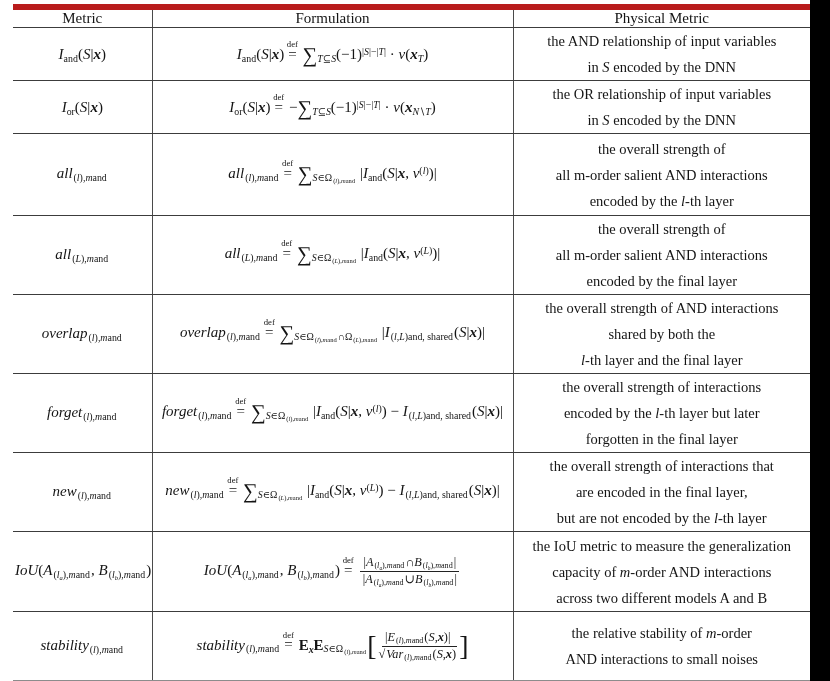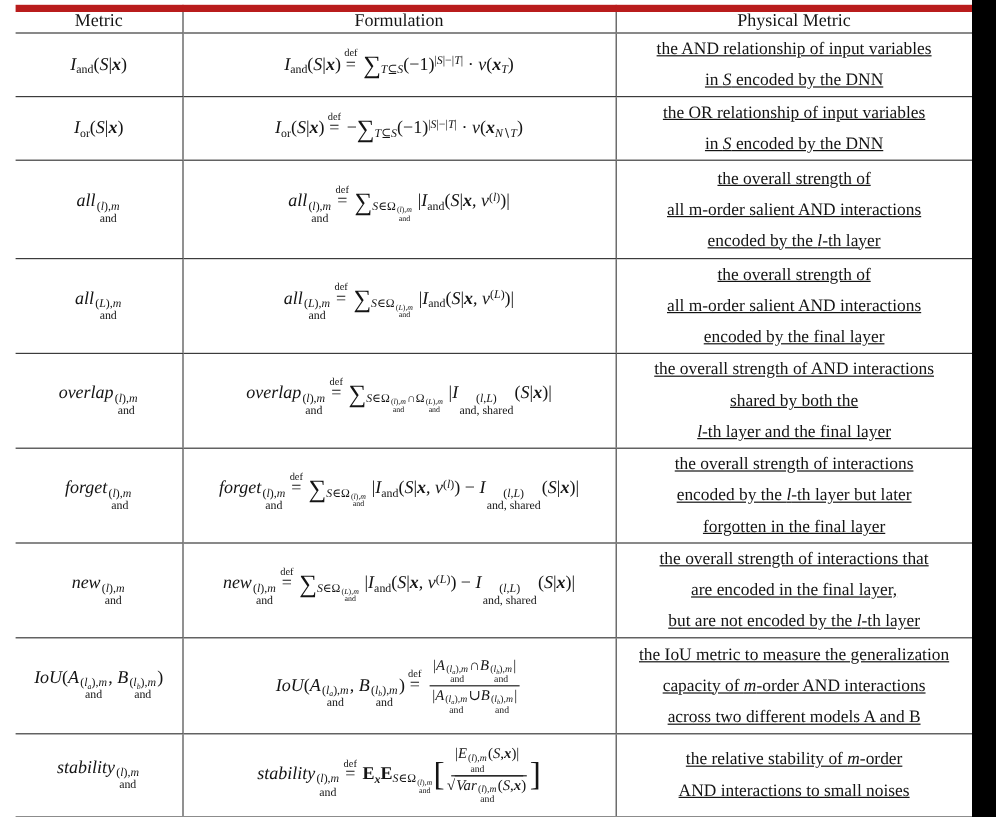--- a/index.html
+++ b/index.html
@@ -31,29 +31,29 @@
   tbody tr:nth-child(3) { height:82px; }
   tbody tr:nth-child(4) { height:77px; }
   tbody tr:nth-child(5) { height:77px; }
   tbody tr:nth-child(6) { height:77px; }
   tbody tr:nth-child(7) { height:71px; }
   tbody tr:nth-child(8) { height:80px; }
   tbody tr:nth-child(9) { height:70px; }
 
   th { font-weight:normal; font-size:15px; }
   td.metric, td.formula { font-size:15px; white-space:nowrap; }
-  td.meaning { font-size:14.5px; line-height:26px;text-decoration:underline; }
+  td.meaning { font-size:14.5px; line-height:26px; }
 
   sub, sup { font-size:0.66em; line-height:0; }
   sub { vertical-align:-0.3em; }
   sup { vertical-align:0.45em; }
 
   
   .ss {
-    display:inline-flex; flex-direction:column; align-items:center;
+    display:inline-flex; flex-direction:row; align-items:flex-end;
     font-size:0.66em; line-height:1.05; vertical-align:-0.3em;
     text-align:left; margin:0 1px;
   }
   
   .defeq { position:relative; display:inline-block; margin:0 6px 0 4px; }
   .defeq .def {
     position:absolute; left:50%; top:-0.78em; transform:translateX(-50%);
     font-size:0.58em; font-style:normal;
   }
   .sum { font-size:1.38em; line-height:0; vertical-align:-0.16em; display:inline-block; }

